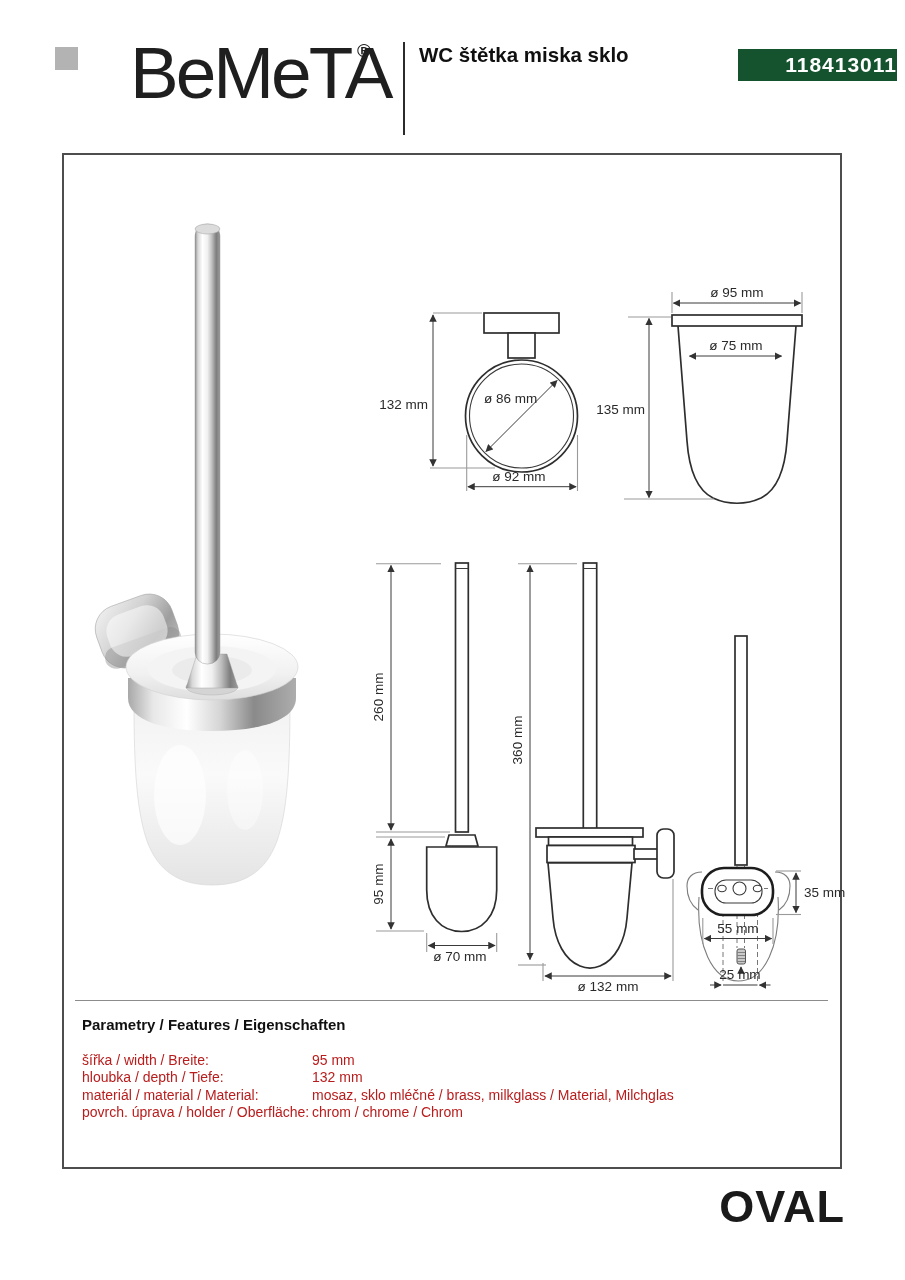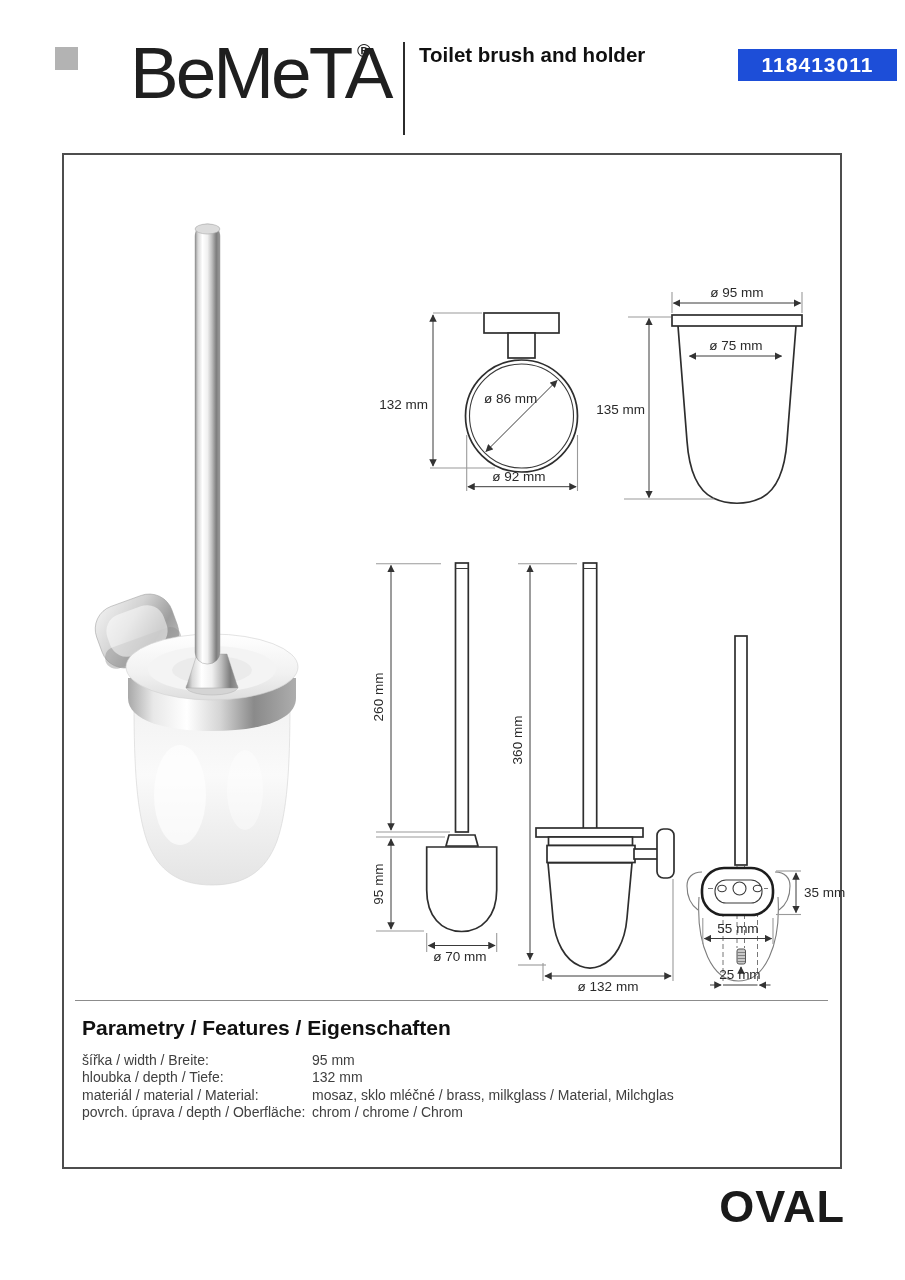--- a/index.html
+++ b/index.html
@@ -7,64 +7,64 @@
           font-family:"Liberation Sans", sans-serif; overflow:hidden; }
 
   
   .logo-square { position:absolute; left:55px; top:47px; width:23px; height:23px; background:#b3b3b3; }
   .logo-text { position:absolute; left:83px; top:33px; font-size:73px; line-height:80px;
                font-weight:normal; letter-spacing:-3px; color:#1f1f1f; white-space:nowrap;margin-left:47px; }
   .logo-reg { position:absolute; left:357px; top:40px; font-size:19px; font-weight:bold; color:#1f1f1f; }
   .header-divider { position:absolute; left:403px; top:42px; width:2px; height:93px; background:#2b2b2b; }
   .titles { position:absolute; left:419px; top:38px; font-size:20.5px; font-weight:bold;
             line-height:33px; color:#101010; white-space:nowrap; }
-  .code-box { position:absolute; left:738px; top:49px; width:159px; height:32px; background:#1d4ed8;
-              color:#ffffff; font-size:21px; font-weight:bold; text-align:center; line-height:32px;
+  .code-box { position:absolute; left:738px; top:49px; width:159px; height:32px; background:#14532d;
+              color:#ffffff; font-size:21px; font-weight:bold; text-align:right; line-height:32px;
               letter-spacing:1px; }
 
   
   .main-box { position:absolute; left:62px; top:153px; width:780px; height:1016px;
               border:2px solid #4d4d4d; box-sizing:border-box; background:#fff; }
   .drawing-svg { position:absolute; left:0; top:0; }
 
   svg text { font-family:"Liberation Sans", sans-serif; font-size:13.5px; fill:#2a2a2a; }
 
   .ln  { stroke:#3a3a3a; stroke-width:1; fill:none; }
   .ext { stroke:#9a9a9a; stroke-width:1.1; fill:none; }
   .out { stroke:#2e2e2e; stroke-width:1.7; fill:#ffffff; }
   .out2{ stroke:#1d1d1d; stroke-width:2.6; fill:#ffffff; }
   .thin{ stroke:#3a3a3a; stroke-width:1.1; fill:#ffffff; }
   .lt  { stroke:#7d7d7d; stroke-width:1.1; fill:none; }
   .dash{ stroke:#777777; stroke-width:1; fill:none; stroke-dasharray:5 3; }
 
   
   .params-divider { position:absolute; left:75px; top:1000px; width:753px; height:1px; background:#8c8c8c; }
-  .params-heading { position:absolute; left:82px; top:1016px; font-size:21px; font-weight:bold; color:#101010; }
+  .params-heading { position:absolute; left:82px; top:1016px; font-size:15px; font-weight:bold; color:#101010; }
   .params-rows { position:absolute; left:82px; top:1052px; width:720px; font-size:14px;
-                 line-height:17.4px; color:#404040; }
+                 line-height:17.4px; color:#b91c1c; }
   .param-row { display:flex; }
   .param-label { flex:0 0 230px; }
   .param-value { flex:1; }
 
   
   .series { position:absolute; right:60px; top:1181px; font-size:45px; font-weight:bold;
             letter-spacing:1px; color:#1a1a1a; }
 </style>
 </head>
 <body>
 
 <div class="page">
 
   <div>
     <div class="logo-square"></div>
     <div class="logo-text">BeMeTA</div>
     <div class="logo-reg">®</div>
     <div class="header-divider"></div>
     <div class="titles">
-      <div>Toilet brush and holder</div>
+      <div>WC štětka miska sklo</div>
     </div>
     <div class="code-box">118413011</div>
   </div>
 
   <div class="main-box"></div>
 
   <svg class="drawing-svg" width="905" height="1280" viewBox="0 0 905 1280">
     <defs>
       <marker id="arrw" viewBox="0 0 10 10" refX="9" refY="5" markerWidth="7.5" markerHeight="7.5" orient="auto-start-reverse">
         <path d="M0,0 L10,5 L0,10 z" fill="#333"></path>
@@ -239,20 +239,20 @@
     </div>
     <div class="param-row">
       <span class="param-label">hloubka / depth / Tiefe:</span>
       <span class="param-value">132 mm</span>
     </div>
     <div class="param-row">
       <span class="param-label">materiál / material / Material:</span>
       <span class="param-value">mosaz, sklo mléčné / brass, milkglass / Material, Milchglas</span>
     </div>
     <div class="param-row">
-      <span class="param-label">povrch. úprava / depth / Oberfläche:</span>
+      <span class="param-label">povrch. úprava / holder / Oberfläche:</span>
       <span class="param-value">chrom / chrome / Chrom</span>
     </div>
   </div>
 
   <div class="series">OVAL</div>
 
 </div>
 
 </body></html>

